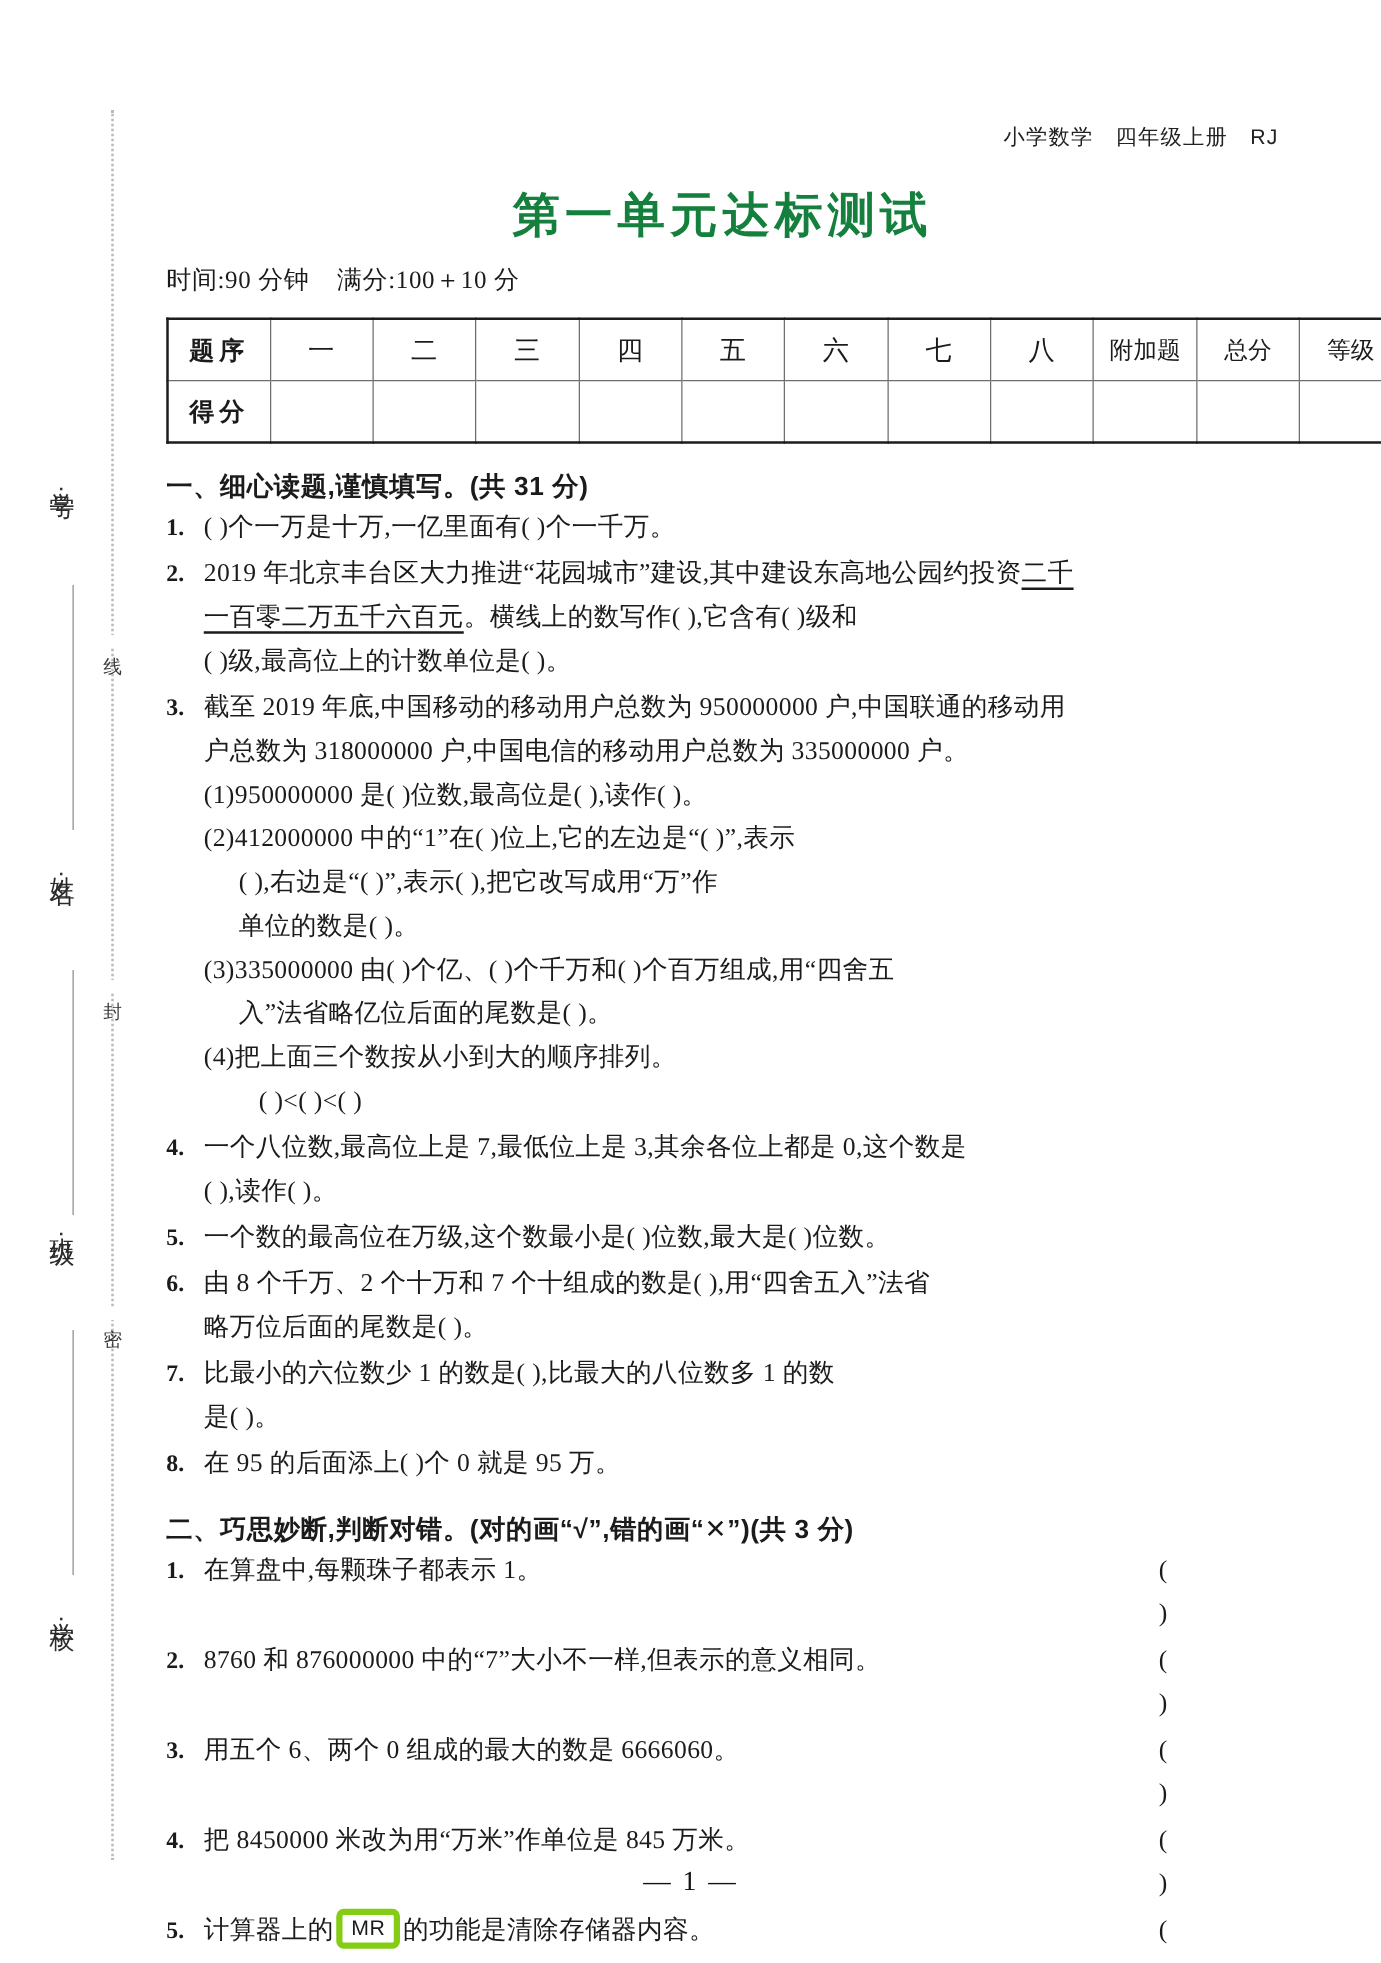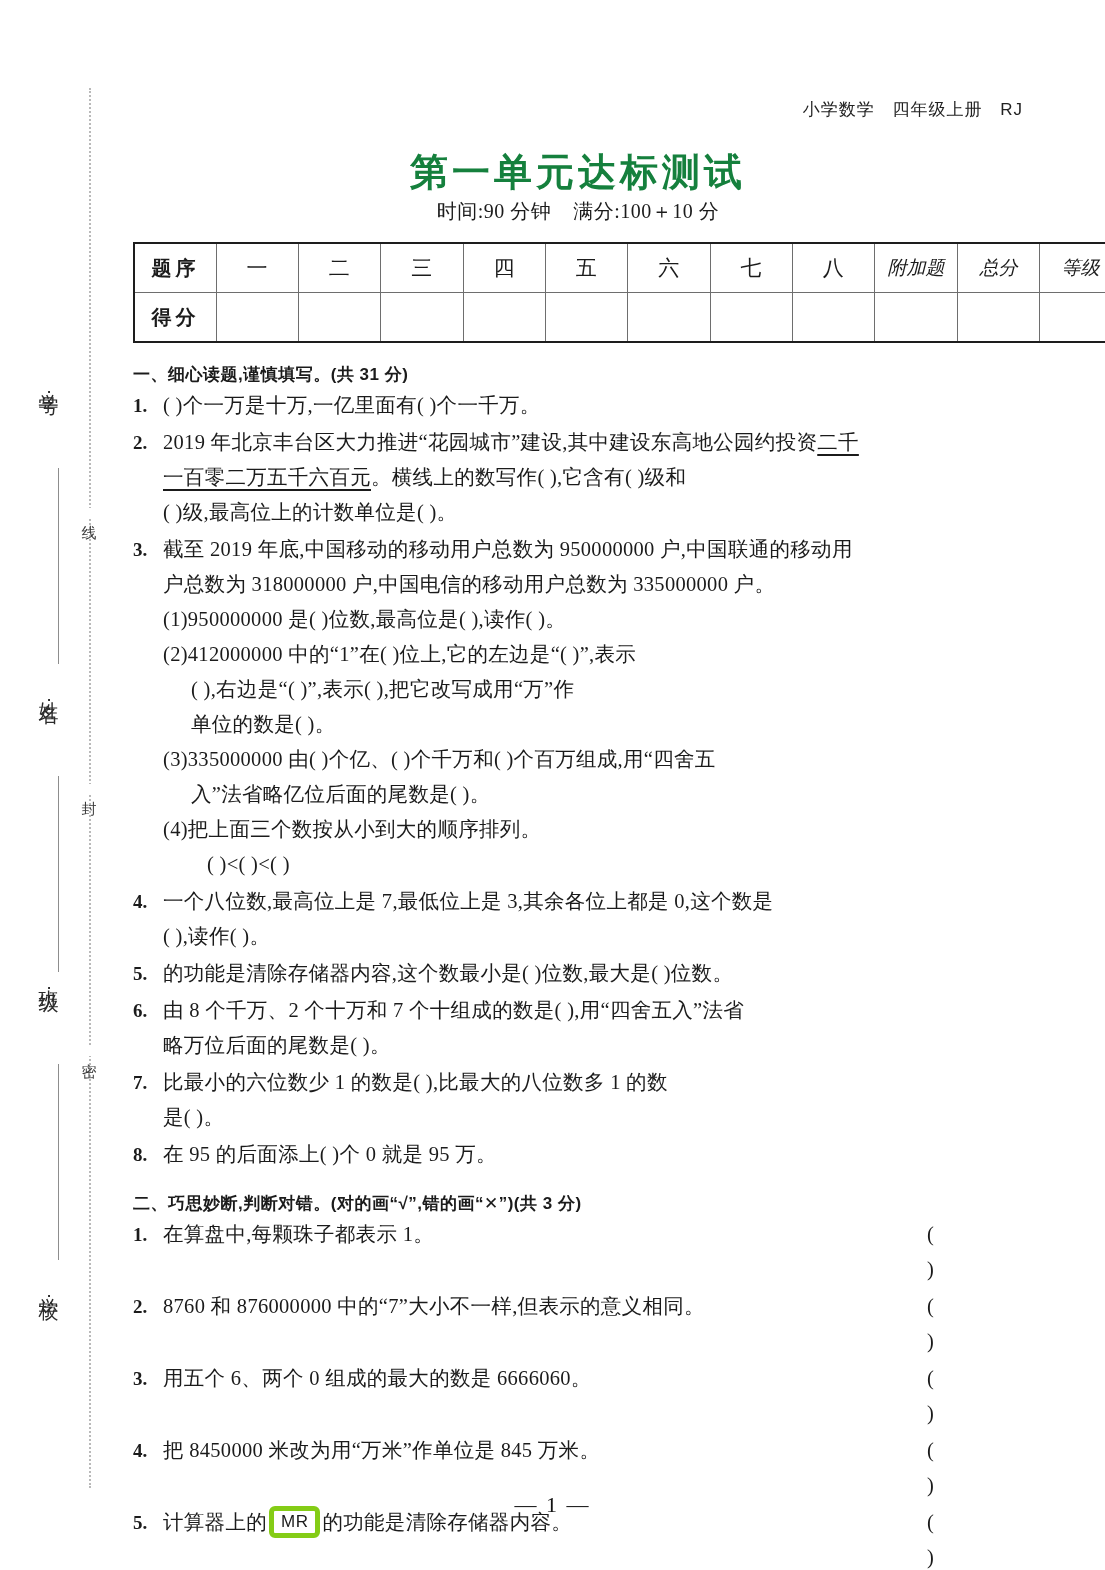--- a/index.html
+++ b/index.html
@@ -89,22 +89,23 @@
   .doc-title {
     text-align: center;
     font-family: "Liberation Sans", "DejaVu Sans", sans-serif;
     font-weight: bold;
     font-size: 38px;
     letter-spacing: 4px;
     margin-top: 26px;
     color: #15803d;
   }
   .doc-sub {
-    text-align: center;
+    text-align: left;
     font-size: 20px;
+    margin-top: 12px;
     letter-spacing: 0.5px;
   }
   .doc-sub .gap { display: inline-block; width: 22px; }
 
   
   table.score {
     border-collapse: collapse;
     margin-top: 17px;
     width: 990px;
     table-layout: fixed;
@@ -117,27 +118,27 @@
     vertical-align: middle;
     font-size: 20px;
     font-family: "Liberation Sans", "DejaVu Sans", sans-serif;
     letter-spacing: 1px;
   }
   table.score td.hd {
     font-weight: bold;
     letter-spacing: 4px;
   }
   table.score td.num { font-weight: normal; font-size: 21px; }
-  table.score td.wide { letter-spacing: 0px; font-size: 19px; font-style: italic; }
+  table.score td.wide { letter-spacing: 0px; font-size: 19px; }
 
   
   .sec-head {
     font-family: "Liberation Sans", "DejaVu Sans", sans-serif;
     font-weight: bold;
-    font-size: 17px;
+    font-size: 21px;
     letter-spacing: 0.5px;
     margin-top: 20px;
     margin-bottom: 2px;
   }
   .qline {
     font-size: 20.5px;
     line-height: 35px;
     letter-spacing: 0.3px;
     position: relative;
   }
@@ -309,21 +310,21 @@
     <div class="qnum">4.</div>
     <div class="qbody">
       <div class="qline">一个八位数,最高位上是 7,最低位上是 3,其余各位上都是 0,这个数是</div>
       <div class="qline">(                  ),读作(                        )。</div>
     </div>
   </div>
 
   <div class="qrow">
     <div class="qnum">5.</div>
     <div class="qbody">
-      <div class="qline">的功能是清除存储器内容,这个数最小是(            )位数,最大是(          )位数。</div>
+      <div class="qline">一个数的最高位在万级,这个数最小是(            )位数,最大是(          )位数。</div>
     </div>
   </div>
 
   <div class="qrow">
     <div class="qnum">6.</div>
     <div class="qbody">
       <div class="qline">由 8 个千万、2 个十万和 7 个十组成的数是(                        ),用“四舍五入”法省</div>
       <div class="qline">略万位后面的尾数是(                  )。</div>
     </div>
   </div>

